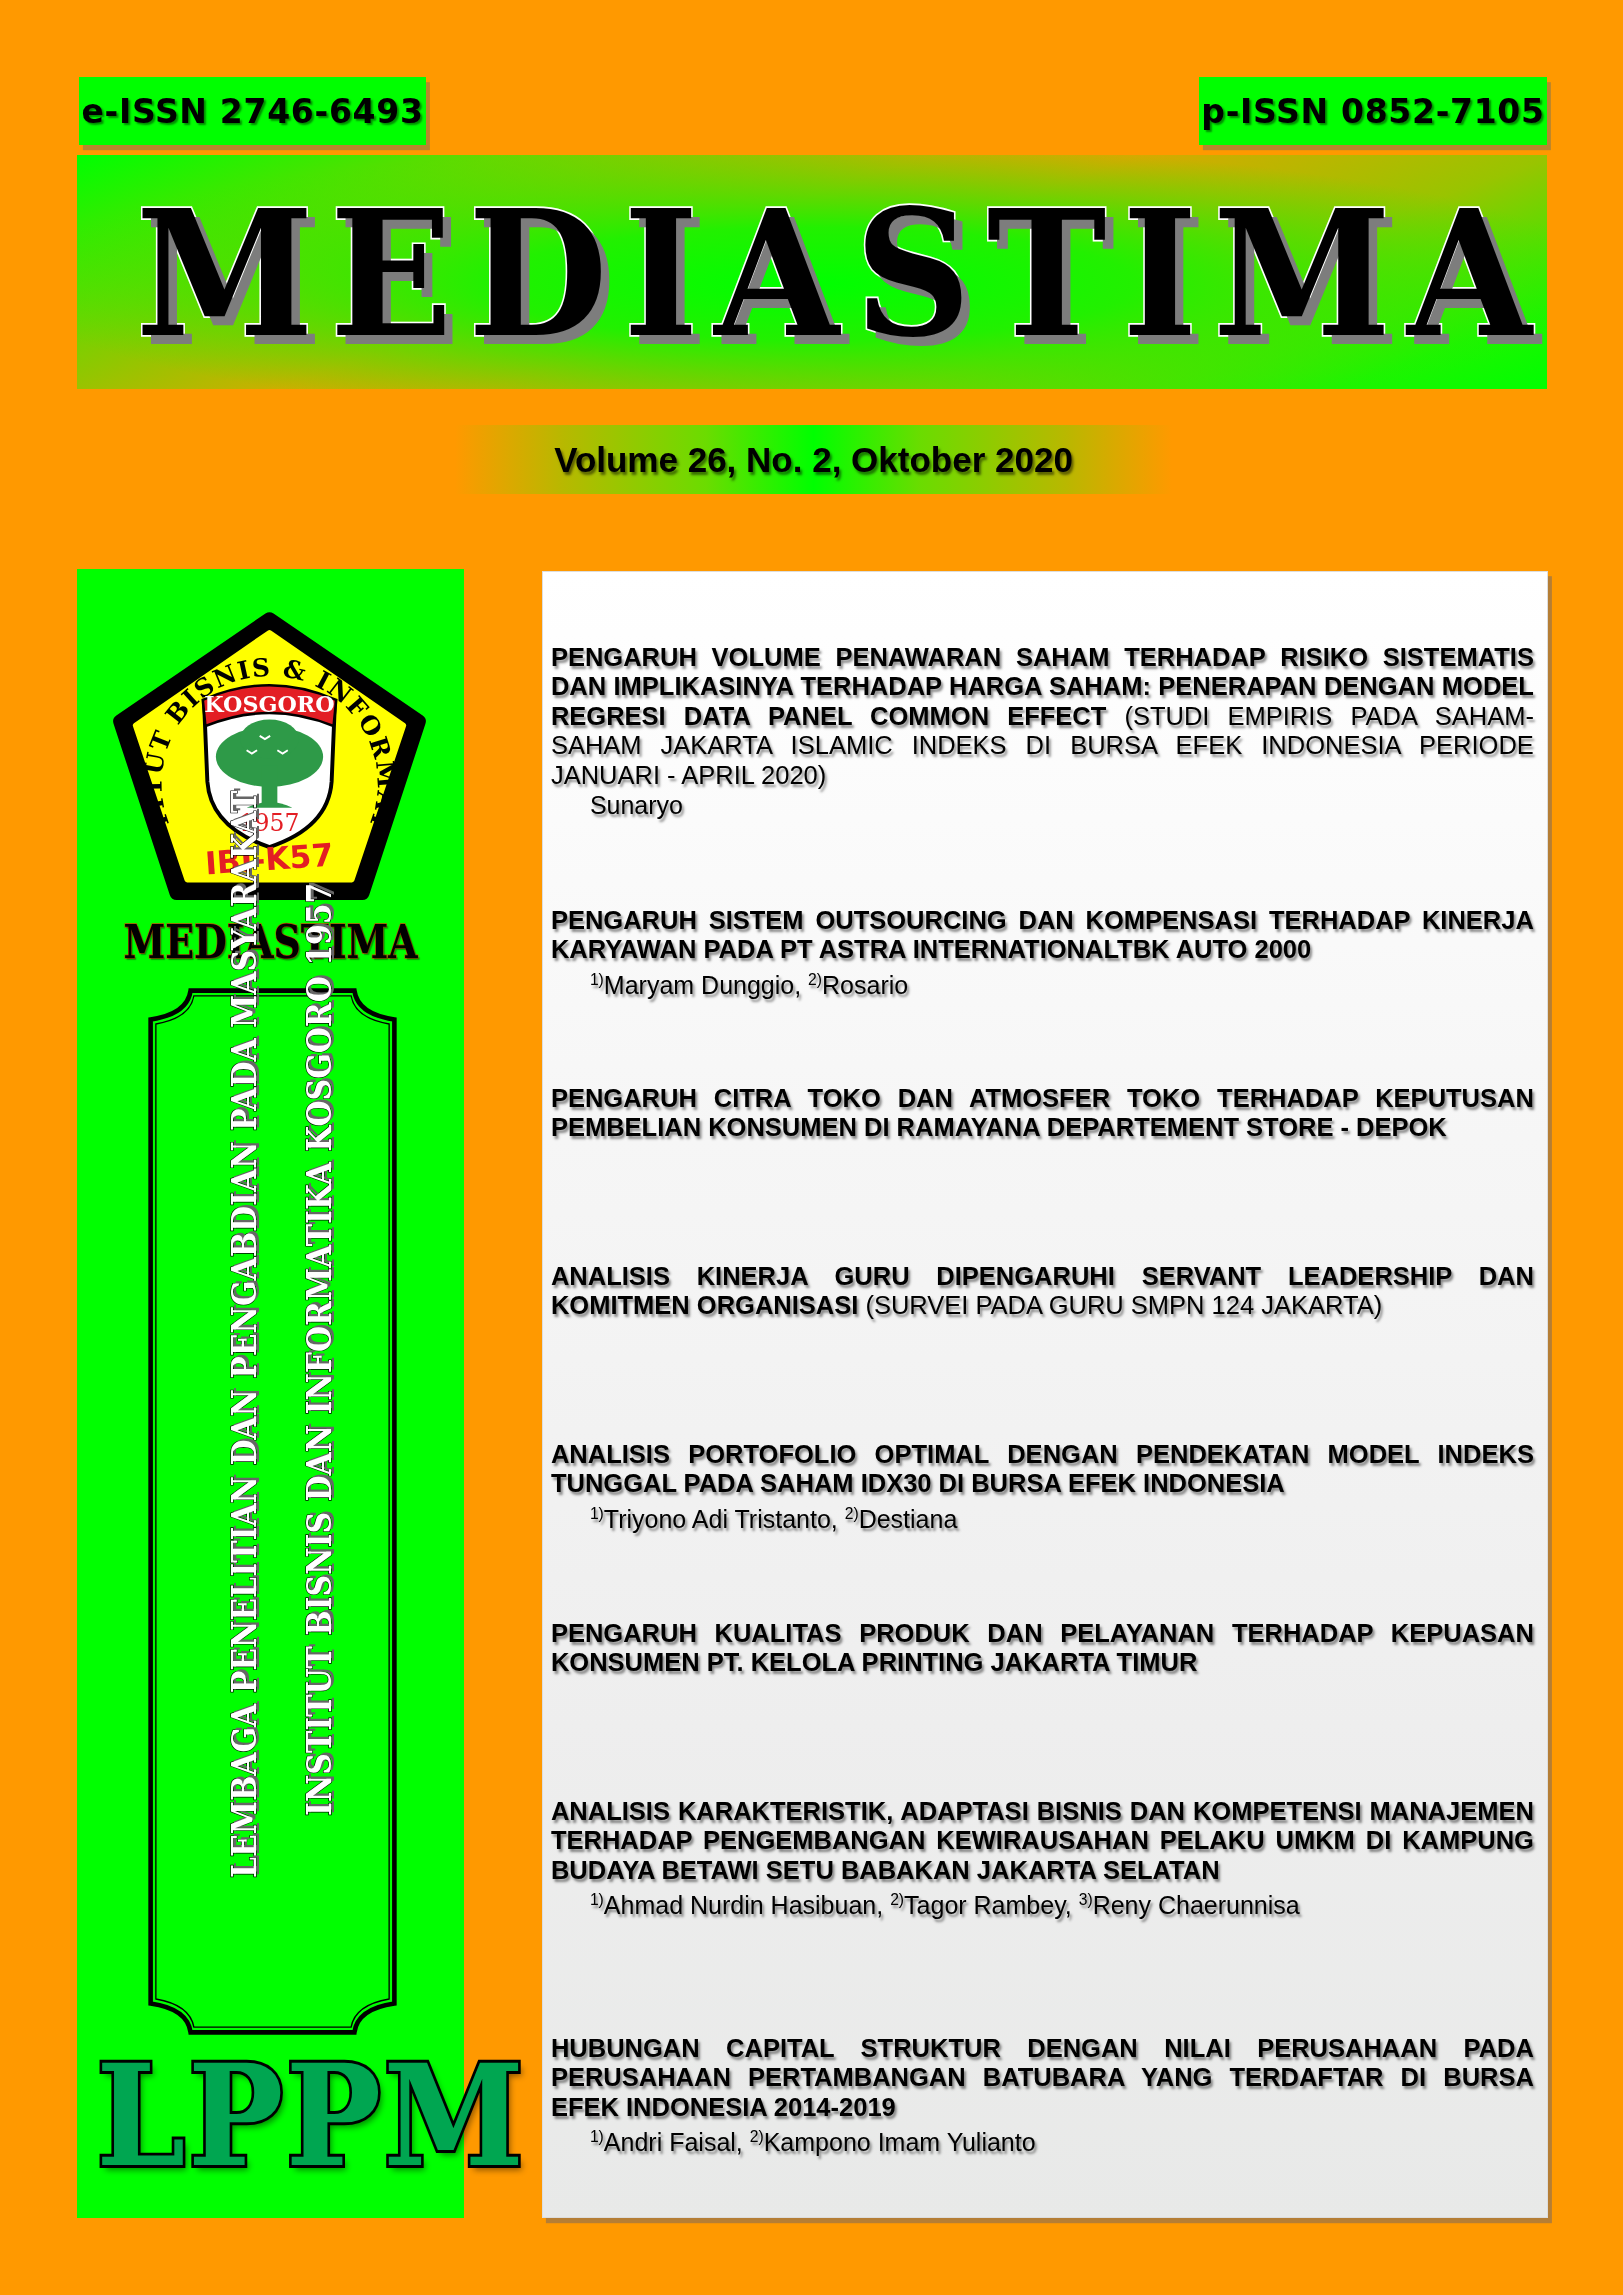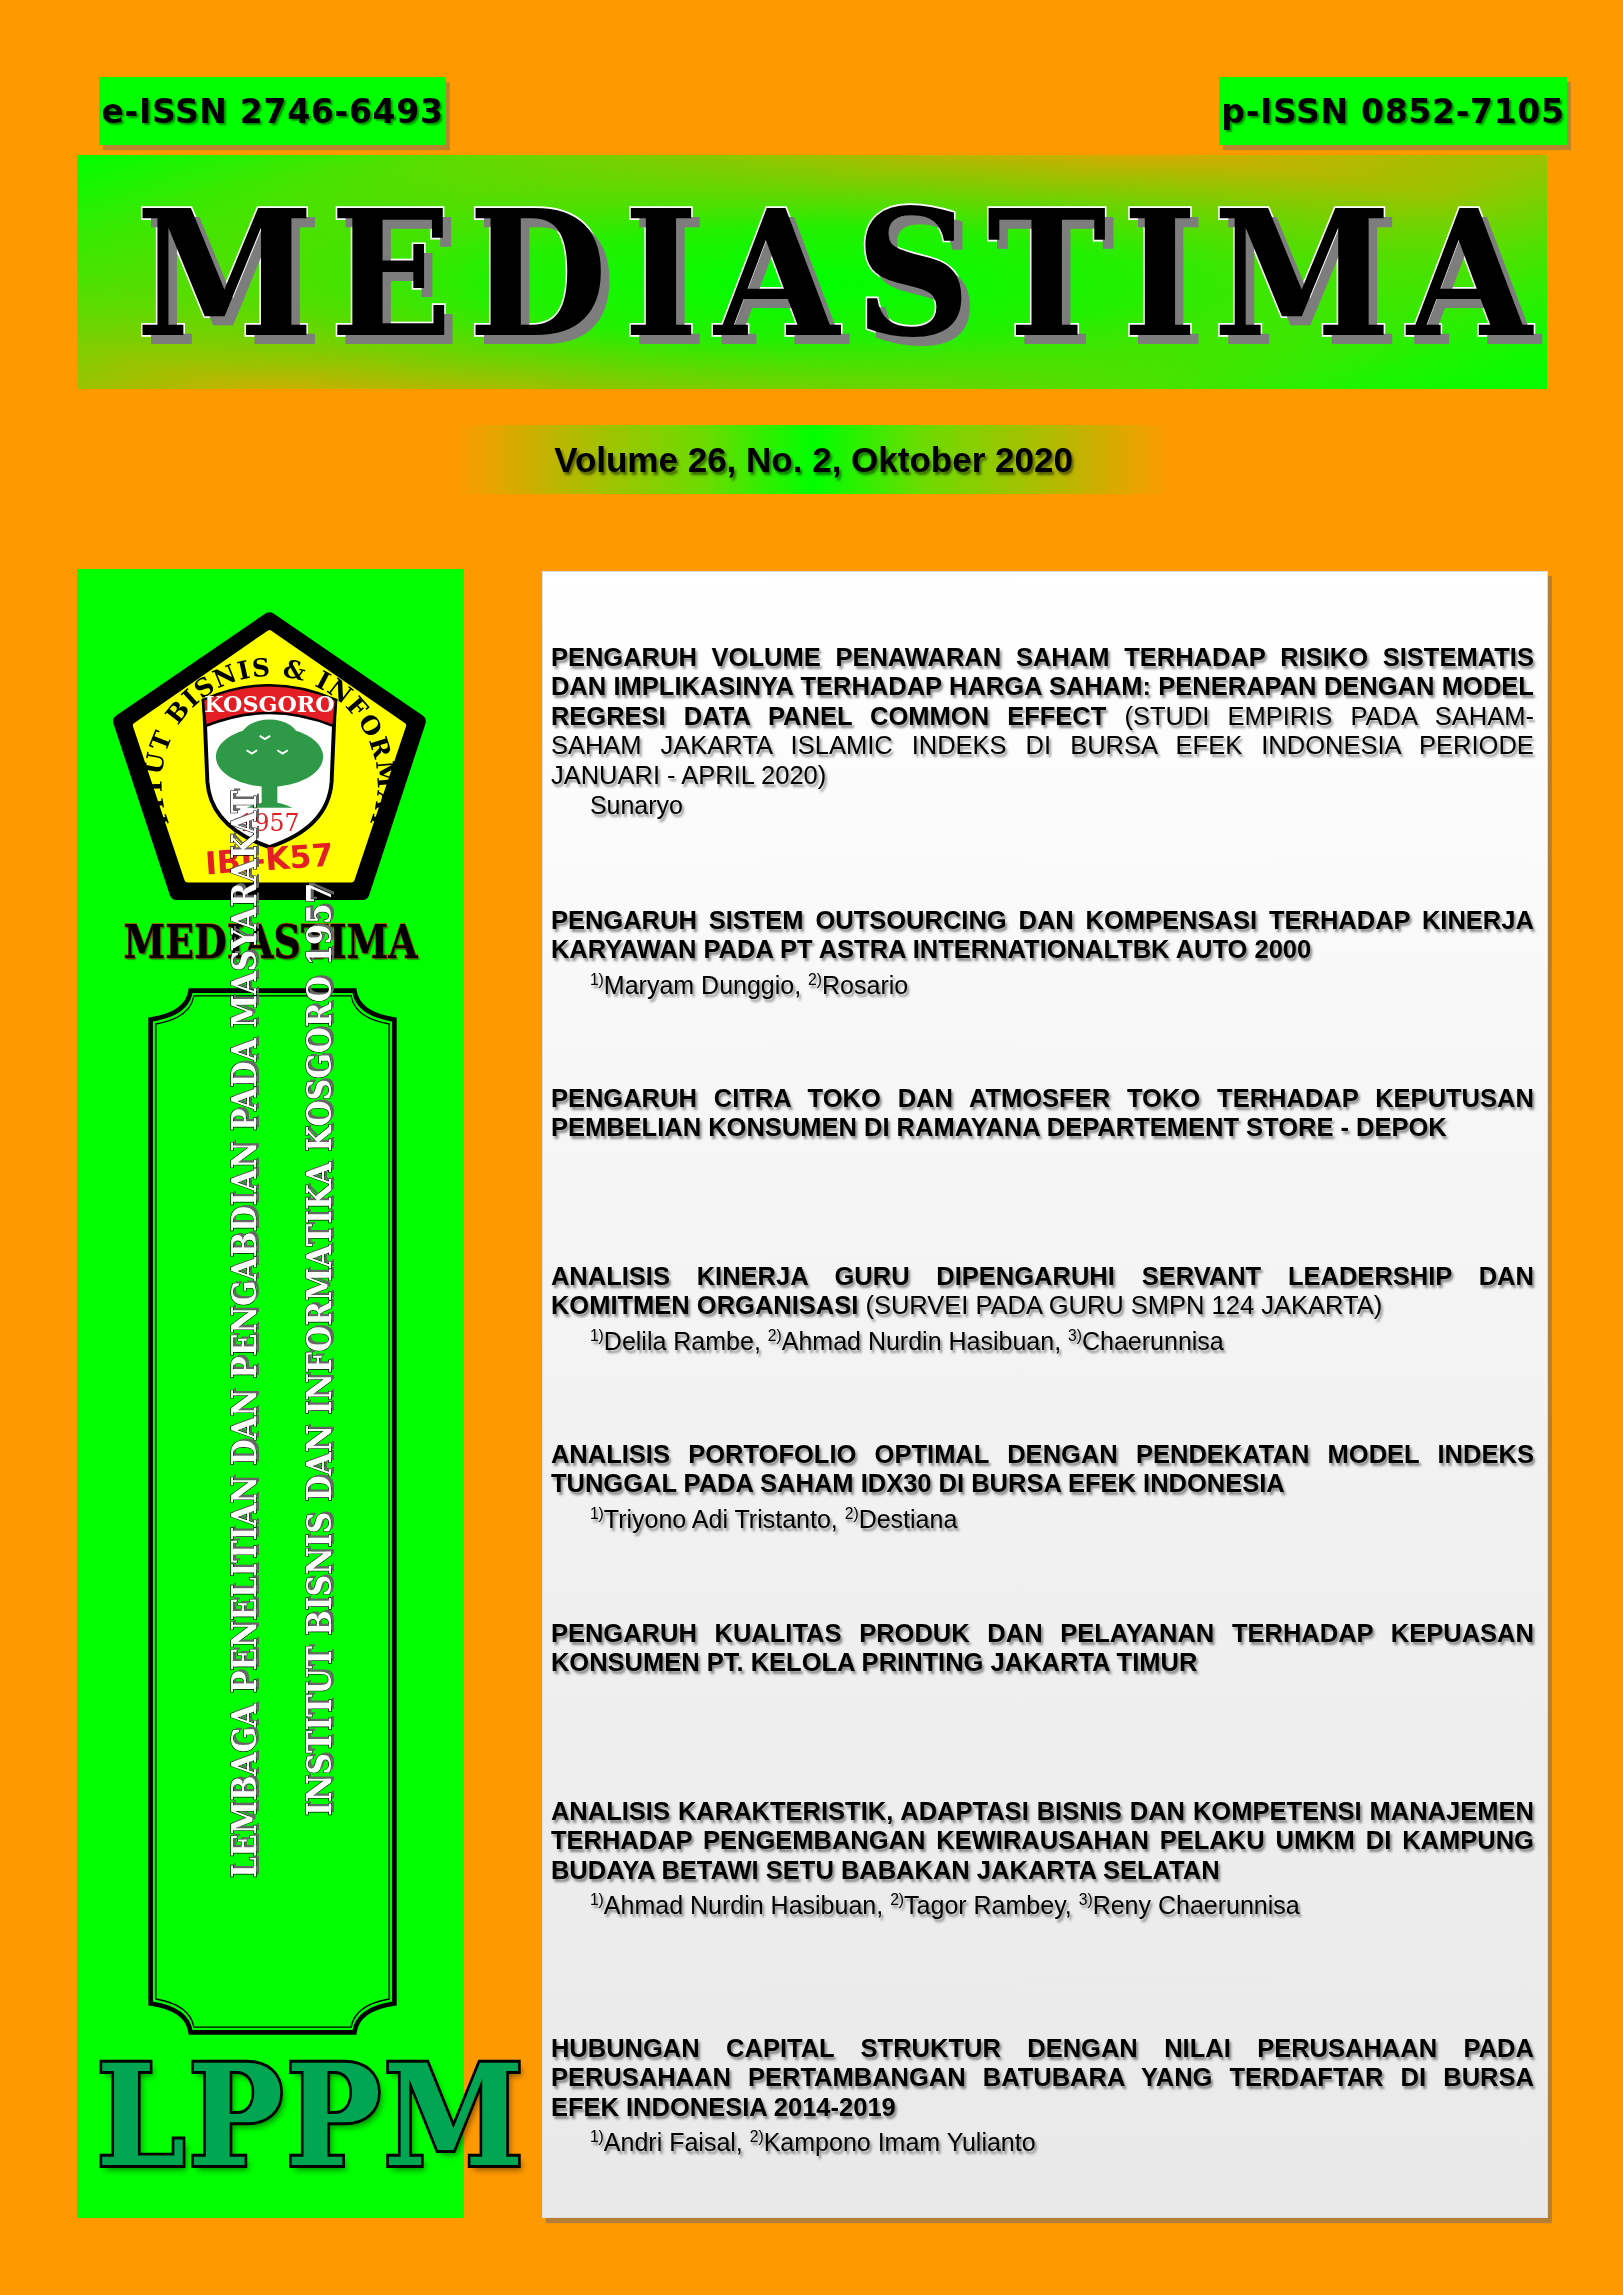--- a/index.html
+++ b/index.html
@@ -8,21 +8,20 @@
     background:#FF9900;
     font-family:"Liberation Sans", sans-serif;
   }
   .issn {
     position:absolute; height:68px; background:#00FF00;
     box-shadow:3.9px 5.2px 0 #B8862E;
     display:flex; align-items:center; justify-content:center;
     font-family:"DejaVu Sans", sans-serif; font-weight:bold; font-size:33px; color:#000;
     text-shadow:2px 2px 2px rgba(0,0,0,0.45);
     letter-spacing:0.7px;
-    margin-left:20px;
   }
   #eissn { left:79px; top:77px; width:347px; }
   #pissn { left:1199px; top:77px; width:348px;text-align:center; }
 
   .banner {
     position:absolute; left:77px; top:155px; width:1470px; height:234px;
     background:
       radial-gradient(ellipse 55% 60% at 50% 55%, #00FF00 0%, #22F000 40%, rgba(0,255,0,0) 100%),
       linear-gradient(160deg, #00FF00 0%, #66D800 20%, #C9B000 40%, #D6AA00 50%, #99C400 70%, #1EF400 90%, #00FF00 100%);
   }
@@ -151,21 +150,20 @@
     <div class="a-title">PENGARUH SISTEM OUTSOURCING DAN KOMPENSASI TERHADAP KINERJA KARYAWAN PADA PT ASTRA INTERNATIONALTBK AUTO 2000</div>
     <div class="a-authors"><sup>1)</sup><span>Maryam Dunggio, </span><sup>2)</sup><span>Rosario</span></div>
   </div>
 
   <div class="article" style="top:512px">
     <div class="a-title">PENGARUH CITRA TOKO DAN ATMOSFER TOKO TERHADAP KEPUTUSAN PEMBELIAN KONSUMEN DI RAMAYANA DEPARTEMENT STORE - DEPOK</div>
   </div>
 
   <div class="article" style="top:690px">
     <div class="a-title"><span>ANALISIS KINERJA GURU DIPENGARUHI SERVANT LEADERSHIP DAN KOMITMEN ORGANISASI</span><span class="a-sub"> (SURVEI PADA GURU SMPN 124 JAKARTA)</span></div>
-    <div class="a-authors"><sup>1)</sup><span>Delila Rambe, </span><sup>2)</sup><span>Ahmad Nurdin Hasibuan, </span><sup>3)</sup><span>Chaerunnisa</span></div>
   </div>
 
   <div class="article" style="top:868px">
     <div class="a-title">ANALISIS PORTOFOLIO OPTIMAL DENGAN PENDEKATAN MODEL INDEKS TUNGGAL PADA SAHAM IDX30 DI BURSA EFEK INDONESIA</div>
     <div class="a-authors"><sup>1)</sup><span>Triyono Adi Tristanto, </span><sup>2)</sup><span>Destiana</span></div>
   </div>
 
   <div class="article" style="top:1047px">
     <div class="a-title">PENGARUH KUALITAS PRODUK DAN PELAYANAN TERHADAP KEPUASAN KONSUMEN PT. KELOLA PRINTING JAKARTA TIMUR</div>
   </div>

